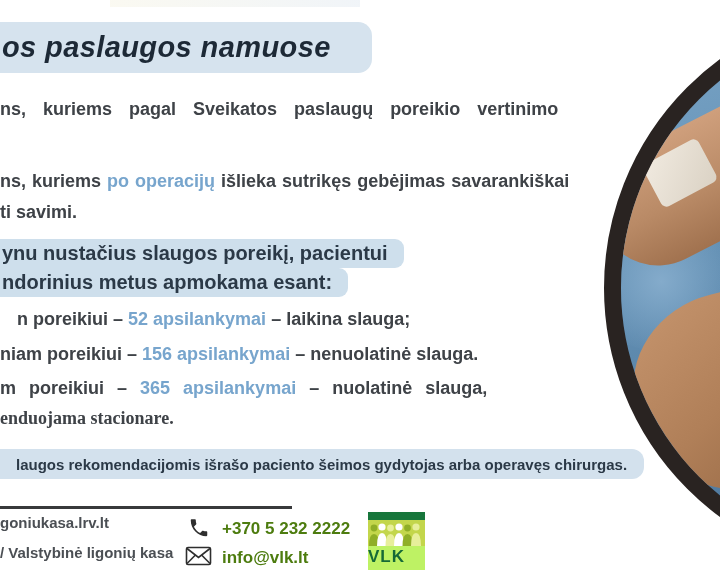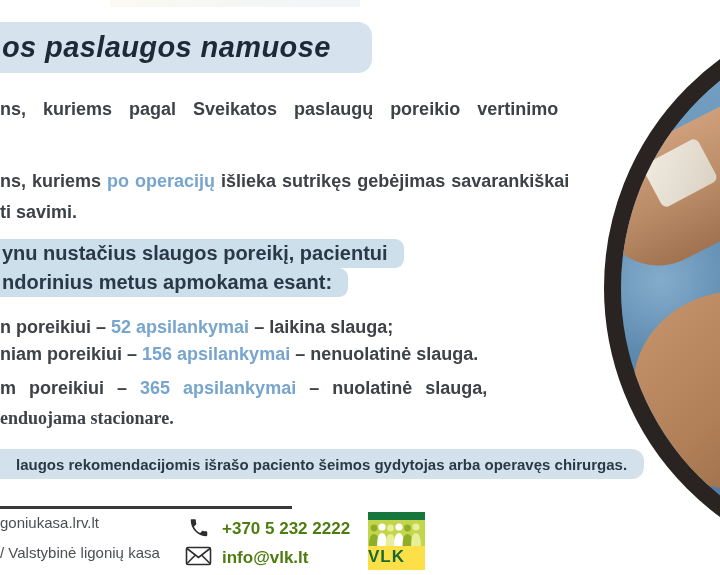--- a/index.html
+++ b/index.html
@@ -39,25 +39,25 @@
   .rec-banner{
     position:absolute;left:0;top:449px;width:644px;height:30px;
     background:#d3e1ed;border-radius:0 12px 12px 0;
     display:flex;align-items:center;
   }
   .rec-banner .rec-text{
     font-size:15px;font-weight:bold;color:#2b3947;white-space:nowrap;padding-left:16px;
   }
   
   .divider{position:absolute;left:0;top:506px;width:292px;height:2.5px;background:#38393b;}
-  .foot-text{position:absolute;font-size:15px;font-weight:normal;color:#4b4f54;white-space:nowrap;}
+  .foot-text{position:absolute;font-size:15px;font-weight:bold;color:#4b4f54;white-space:nowrap;}
   .contact-text{position:absolute;font-size:17px;font-weight:bold;color:#4d7c0f;white-space:nowrap;}
   .icon{position:absolute;}
   
-  .vlk-logo{position:absolute;left:368px;top:512px;width:57px;height:58px;background:#fde047;}
+  .vlk-logo{position:absolute;left:368px;top:512px;width:57px;height:58px;background:#bef264;}
   .vlk-band{width:57px;height:8px;background:#17763b;}
   .vlk-people{width:57px;height:26px;background:#c3d64b;overflow:hidden;}
   .vlk-text{font-size:17px;font-weight:bold;color:#156a36;letter-spacing:1px;line-height:22px;}
   
   .photo-circle{
     position:absolute;left:604px;top:4px;width:568px;height:568px;
     box-sizing:border-box;border:17px solid #292321;border-radius:50%;
     overflow:hidden;
     background:linear-gradient(160deg,#7ba6c8 0%,#6390b4 35%,#527ca1 70%,#49719a 100%);
   }
@@ -102,21 +102,21 @@
   <div class="body-line justify1" style="top:100px;">ns, kuriems pagal Sveikatos paslaugų poreikio vertinimo</div>
 
   <div class="body-line" style="top:172px;word-spacing:1px;">
     <span>ns, kuriems </span><span class="accent">po operacijų</span><span> išlieka sutrikęs gebėjimas savarankiškai</span>
   </div>
   <div class="body-line" style="top:203px;">ti savimi.</div>
 
   <div class="hl-line" style="top:239px;">ynu nustačius slaugos poreikį, pacientui</div>
   <div class="hl-line" style="top:268px;">ndorinius metus apmokama esant:</div>
 
-  <div class="body-line" style="top:318px;">
+  <div class="body-line" style="top:310px;padding-left:17px;">
     <span>n poreikiui – </span><span class="accent">52 apsilankymai</span><span> – laikina slauga;</span>
   </div>
   <div class="body-line" style="top:345px;">
     <span>niam poreikiui – </span><span class="accent">156 apsilankymai</span><span> – nenuolatinė slauga.</span>
   </div>
   <div class="body-line justify3" style="top:379px;">
     <span>m poreikiui – </span><span class="accent">365 apsilankymai</span><span> – nuolatinė slauga,</span>
   </div>
   <div class="body-line" style="top:409px;font-family:Liberation Serif, serif;">enduojama stacionare.</div>
 

